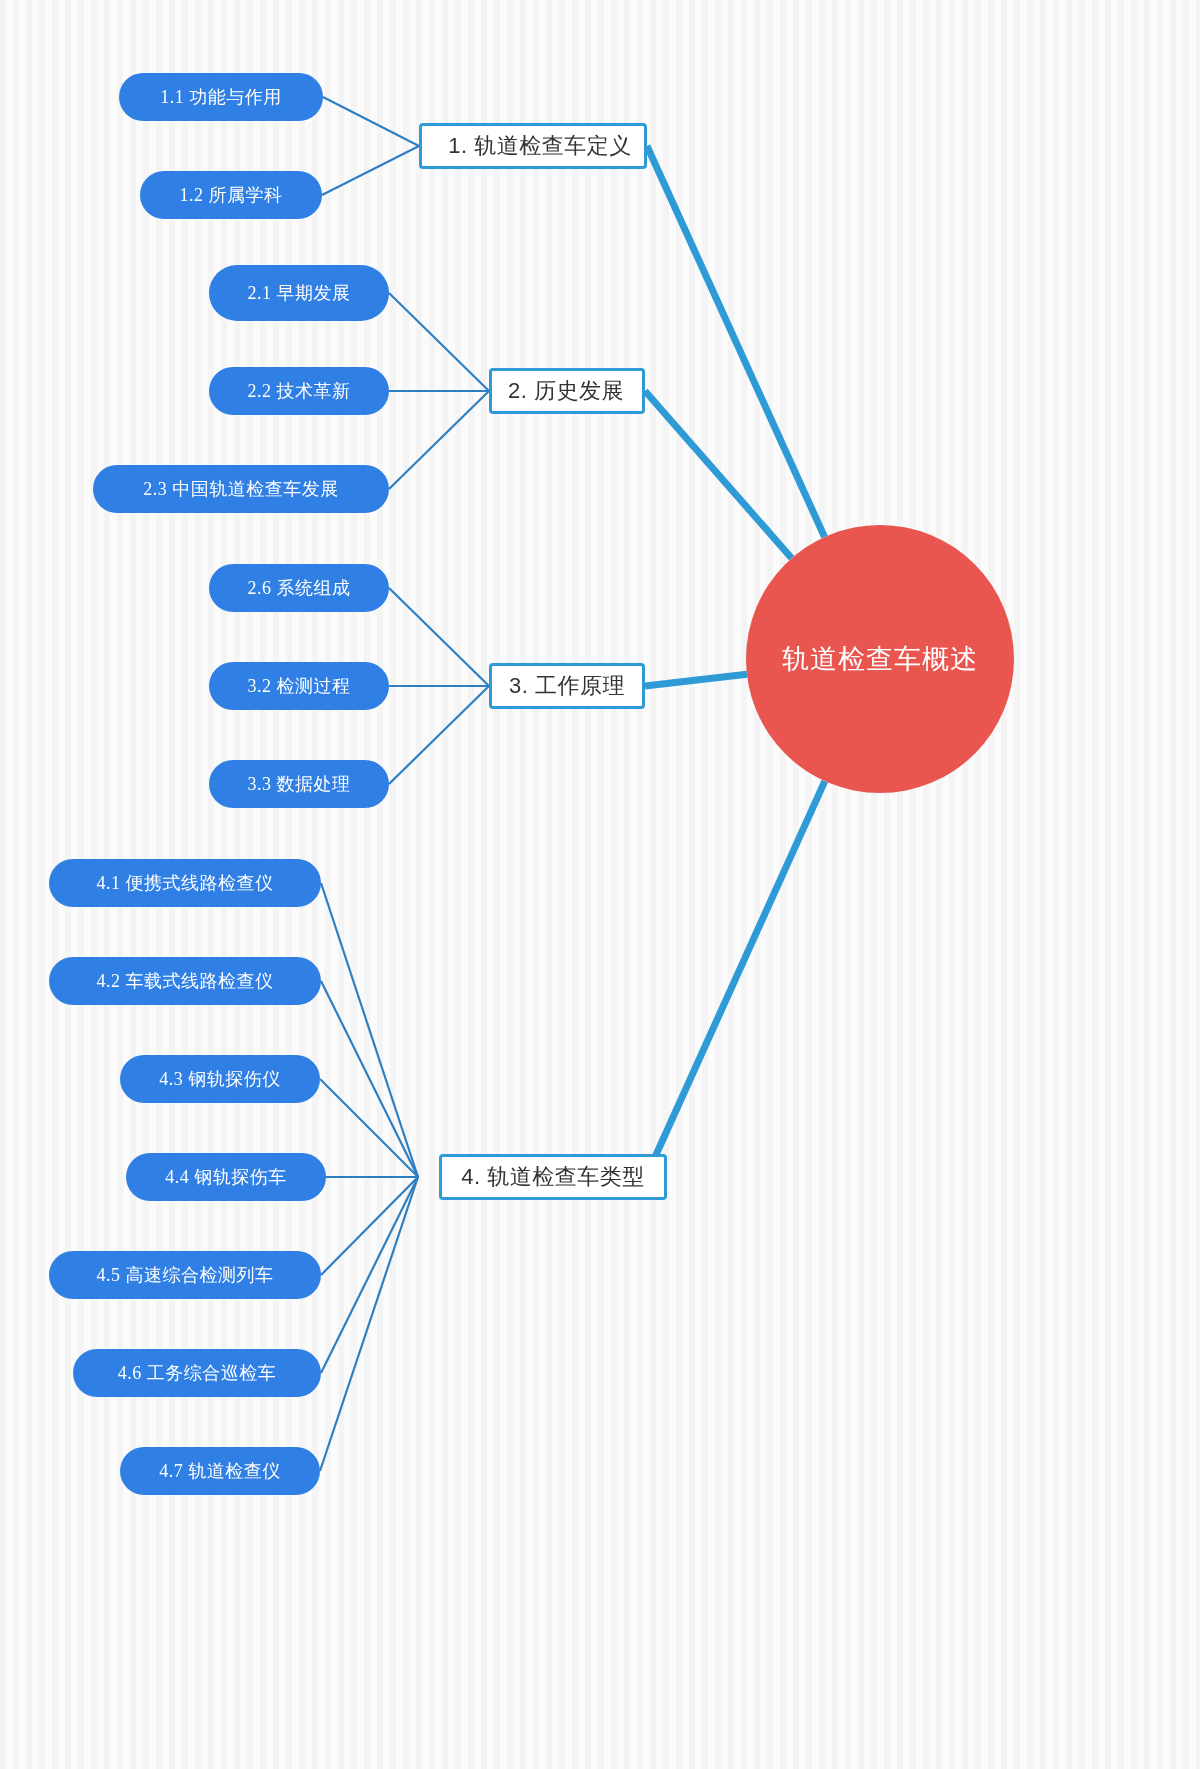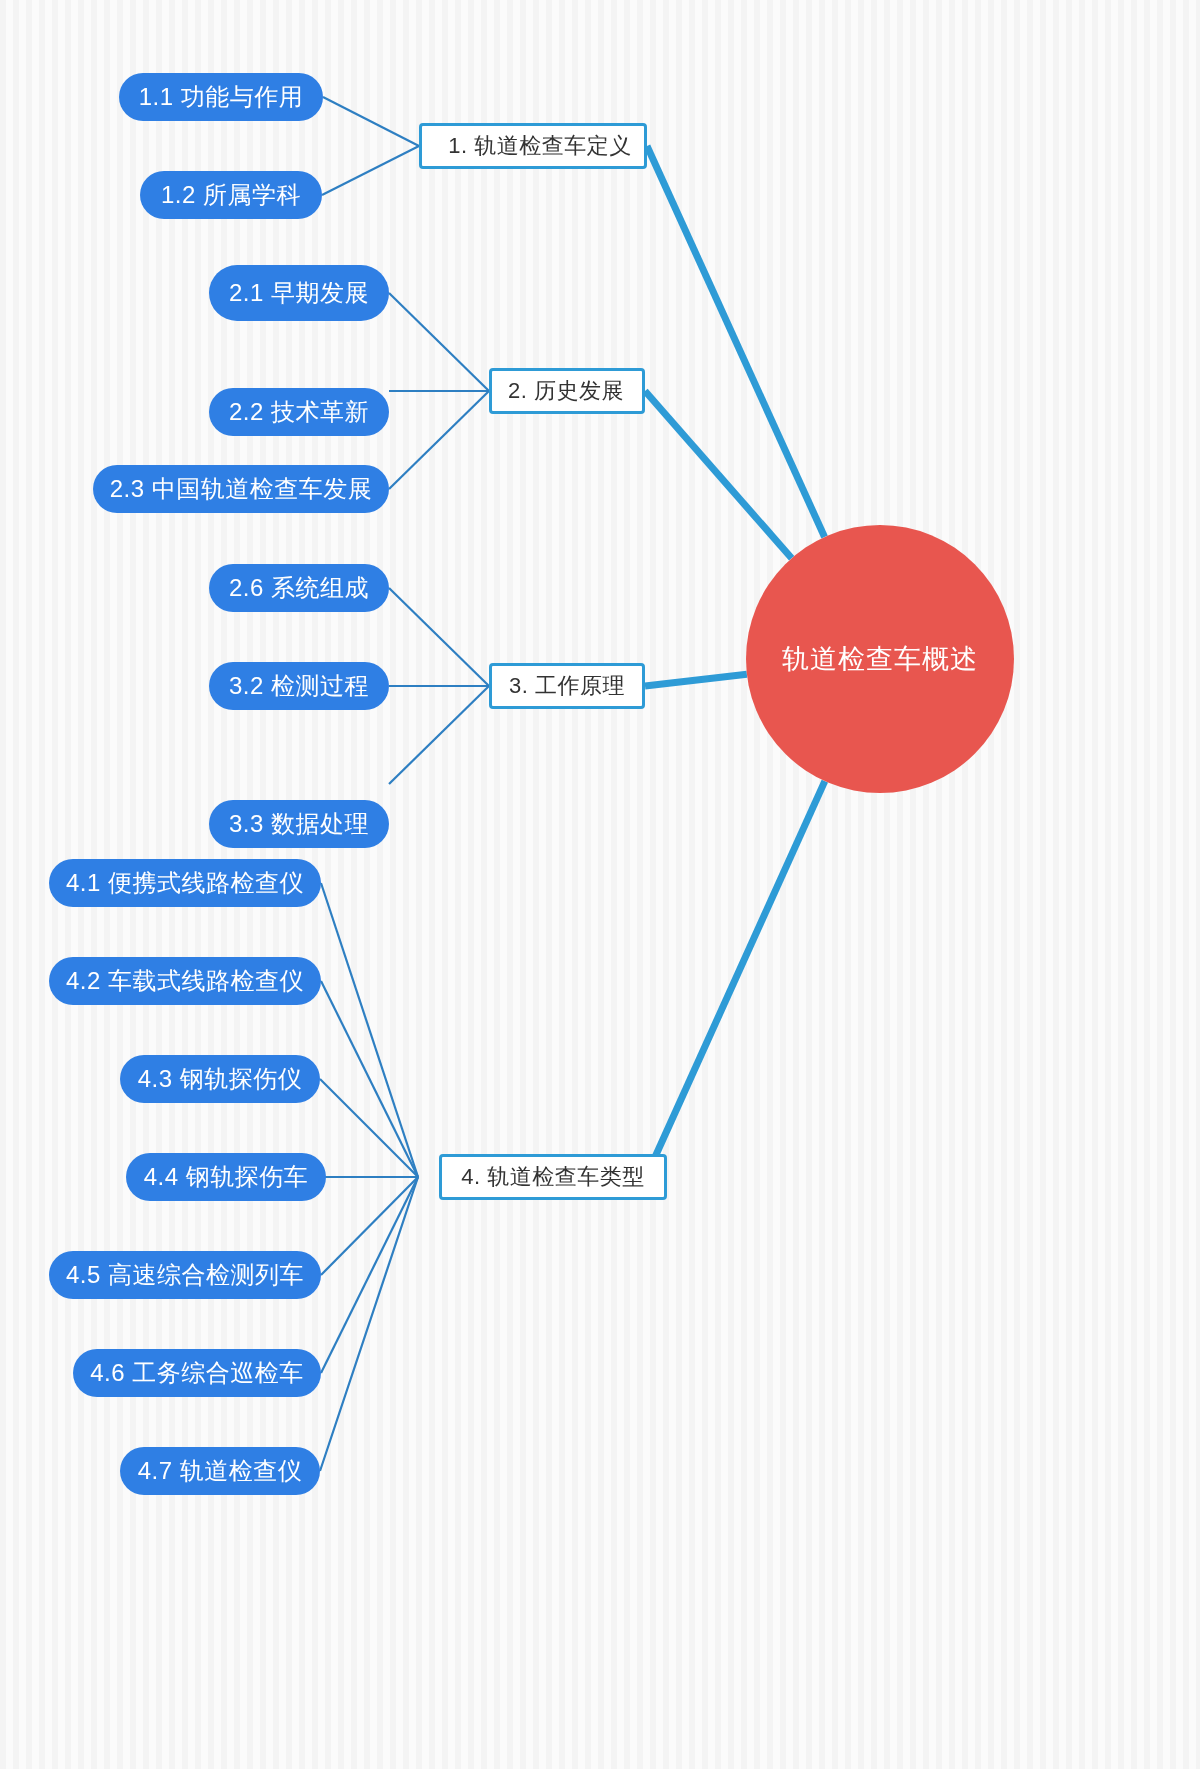--- a/index.html
+++ b/index.html
@@ -54,23 +54,24 @@
     color: #333333;
     font-size: 22px;
     padding: 0 14px;
     letter-spacing: 0.5px;
   }
   
   .node.leaf {
     background: #2f7fe4;
     border-radius: 999px;
     color: #ffffff;
-    font-size: 24px;
+    font-size: 18px;
     padding: 0 22px;
     letter-spacing: 0.5px;
+    font-family: Liberation Serif, serif;
   }
 </style>
 </head>
 <body>
 
 <div id="canvas">
   <svg id="edges" viewBox="0 0 1200 1769" xmlns="http://www.w3.org/2000/svg">
       <line x1="647" y1="146" x2="824.5862448430437" y2="536.9946077445554" stroke="#2e9bd6" stroke-width="7" stroke-linecap="butt"></line>
       <line x1="323" y1="97" x2="419" y2="146" stroke="#2e7fc2" stroke-width="2.2" stroke-linecap="butt"></line>
       <line x1="322" y1="195" x2="419" y2="146" stroke="#2e7fc2" stroke-width="2.2" stroke-linecap="butt"></line>
@@ -91,26 +92,26 @@
       <line x1="321" y1="1373" x2="418" y2="1177" stroke="#2e7fc2" stroke-width="2.2" stroke-linecap="butt"></line>
       <line x1="320" y1="1471" x2="418" y2="1177" stroke="#2e7fc2" stroke-width="2.2" stroke-linecap="butt"></line>
     </svg>
   <div id="nodes">
       <div class="node root" style="left: 880px; top: 659px; width: 268px; height: 268px;">轨道检查车概述</div>
       <div class="node branch" style="left: 533px; top: 146px; width: 228px; height: 46px; padding-left: 28px;">1. 轨道检查车定义</div>
       <div class="node leaf" style="left: 221px; top: 97px; width: 204px; height: 48px;">1.1 功能与作用</div>
       <div class="node leaf" style="left: 231px; top: 195px; width: 182px; height: 48px;">1.2 所属学科</div>
       <div class="node branch" style="left: 567px; top: 391px; width: 156px; height: 46px; padding-left: 12px;">2. 历史发展</div>
       <div class="node leaf" style="left: 299px; top: 293px; width: 180px; height: 56px;">2.1 早期发展</div>
-      <div class="node leaf" style="left: 299px; top: 412px; width: 180px; height: 48px;">2.2 技术革新</div>
+      <div class="node leaf" style="left: 299px; top: 391px; width: 180px; height: 48px;">2.2 技术革新</div>
       <div class="node leaf" style="left: 241px; top: 489px; width: 296px; height: 48px;">2.3 中国轨道检查车发展</div>
       <div class="node branch" style="left: 567px; top: 686px; width: 156px; height: 46px;">3. 工作原理</div>
       <div class="node leaf" style="left: 299px; top: 588px; width: 180px; height: 48px;">2.6 系统组成</div>
       <div class="node leaf" style="left: 299px; top: 686px; width: 180px; height: 48px;">3.2 检测过程</div>
-      <div class="node leaf" style="left: 299px; top: 784px; width: 180px; height: 48px; margin-top: 40px;">3.3 数据处理</div>
+      <div class="node leaf" style="left: 299px; top: 784px; width: 180px; height: 48px;">3.3 数据处理</div>
       <div class="node branch" style="left: 532px; top: 1177px; width: 228px; height: 46px; margin-left: 21px;">4. 轨道检查车类型</div>
       <div class="node leaf" style="left: 185px; top: 883px; width: 272px; height: 48px;">4.1 便携式线路检查仪</div>
       <div class="node leaf" style="left: 185px; top: 981px; width: 272px; height: 48px;">4.2 车载式线路检查仪</div>
       <div class="node leaf" style="left: 220px; top: 1079px; width: 200px; height: 48px;">4.3 钢轨探伤仪</div>
       <div class="node leaf" style="left: 226px; top: 1177px; width: 200px; height: 48px;">4.4 钢轨探伤车</div>
       <div class="node leaf" style="left: 185px; top: 1275px; width: 272px; height: 48px;">4.5 高速综合检测列车</div>
       <div class="node leaf" style="left: 197px; top: 1373px; width: 248px; height: 48px;">4.6 工务综合巡检车</div>
       <div class="node leaf" style="left: 220px; top: 1471px; width: 200px; height: 48px;">4.7 轨道检查仪</div>
     </div>
 </div>

